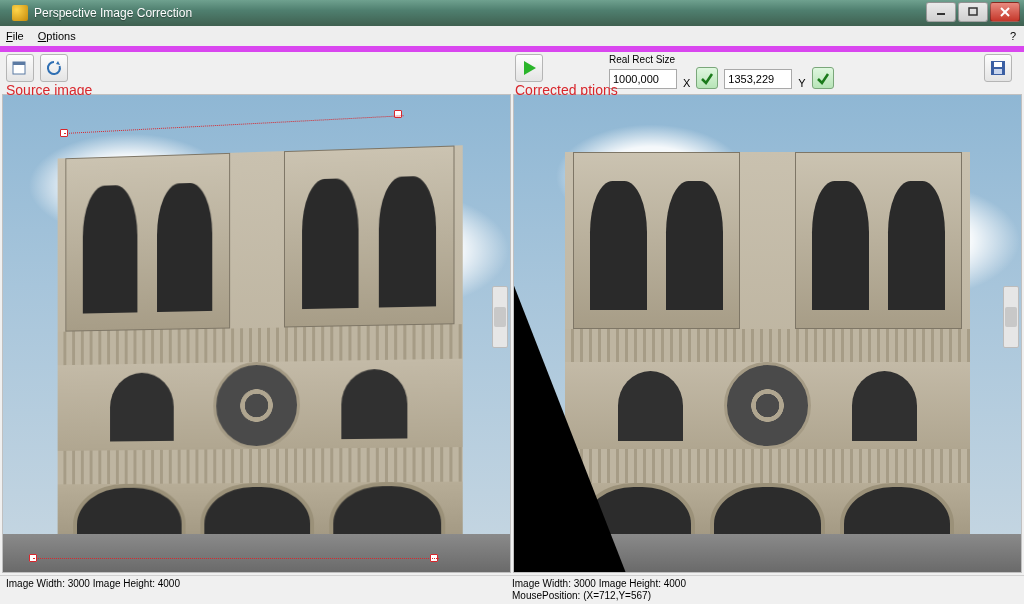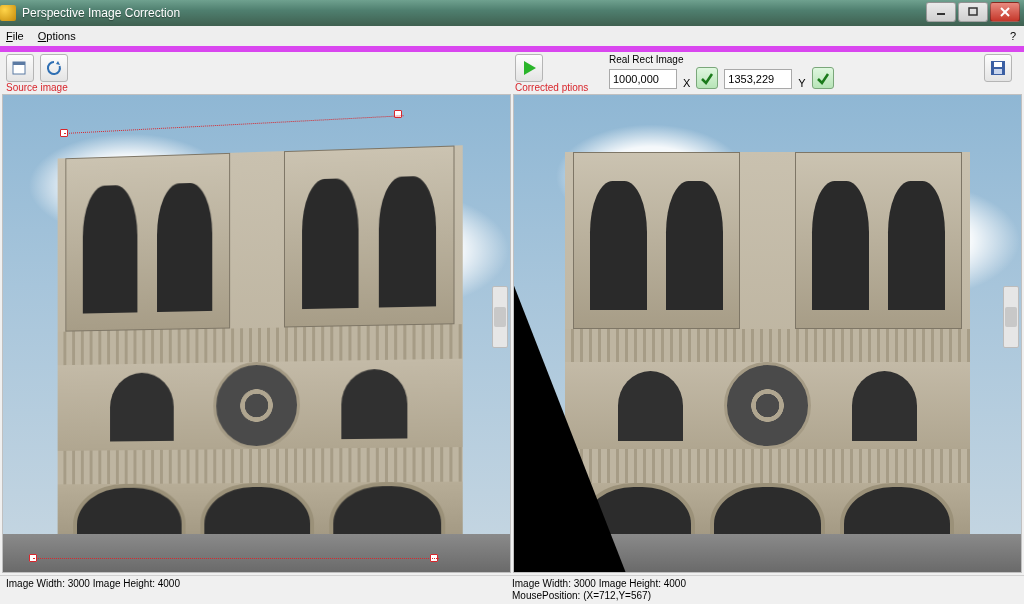--- a/index.html
+++ b/index.html
@@ -1,34 +1,34 @@
 <!DOCTYPE html>
 <html><head>
 <meta charset="utf-8">
 <style>
   html,body{margin:0;padding:0;height:100%;font-family:"Segoe UI",Tahoma,sans-serif;font-size:11px;color:#000;background:#fff;user-select:none}
   .window{width:1024px;height:604px;display:flex;flex-direction:column;background:#f0f0f0;box-sizing:border-box}
   
-  .titlebar{height:26px;background:linear-gradient(#6fa18f,#4f7f6f 40%,#3f6050);display:flex;align-items:center;padding:0 0;color:#fff;position:relative}
+  .titlebar{height:26px;background:linear-gradient(#6fa18f,#4f7f6f 40%,#3f6050);display:flex;align-items:center;padding:0 12px;color:#fff;position:relative}
   .titlebar .app-icon{width:16px;height:16px;background:radial-gradient(circle at 30% 30%,#ffd54a,#c58a0a);border-radius:2px;margin-right:6px}
   .titlebar .title{font-size:12px;text-shadow:0 1px 1px rgba(0,0,0,.4)}
   .win-ctrls{position:absolute;right:4px;top:2px;display:flex;gap:2px}
   .win-btn{width:28px;height:18px;border:1px solid rgba(0,0,0,.3);border-radius:3px;background:linear-gradient(#eaeaea,#cfcfcf);display:flex;align-items:center;justify-content:center;font-size:10px;color:#333}
   .win-btn.close{background:linear-gradient(#e98a7f,#c5372a);color:#fff}
   
   .menubar{height:20px;background:#eee;display:flex;align-items:center;padding:0 6px;gap:14px;border-bottom:6px solid #d946ef;position:relative}
   .menubar span{cursor:default}
   .menubar span u{text-decoration:underline}
   .menubar .help{position:absolute;right:8px}
   
   .toolbar{height:40px;display:flex;align-items:flex-start;padding:2px 6px 0 6px;gap:6px}
   .half-toolbar{width:50%;display:flex;align-items:flex-start;gap:6px;position:relative;box-sizing:border-box;padding-right:4px}
   .tbtn{width:26px;height:26px;border:1px solid #b5b5b5;border-radius:3px;background:linear-gradient(#fdfdfd,#e4e4e4);display:flex;align-items:center;justify-content:center}
   .tbtn svg{display:block}
-  .red-tag{position:absolute;color:#d8262c;font-size:10px;top:28px;left:0}
+  .red-tag{position:absolute;color:#d8262c;font-size:14px;top:28px;left:0}
   .rect-group{display:flex;flex-direction:column;gap:2px;margin-left:60px}
   .rect-row{display:flex;align-items:flex-end;gap:6px}
   .rect-row input{width:60px;height:18px;border:1px solid #a9a9a9;padding:0 3px;font:inherit;background:#fff;text-align:left}
   .rect-row .axis{font-size:11px}
   .chk{width:20px;height:20px;border:1px solid #7aa77a;border-radius:3px;background:linear-gradient(#dff7df,#b7e4b7);display:flex;align-items:center;justify-content:center;color:#1b7a1b;font-weight:bold}
   .save-right{position:absolute;right:6px;top:0}
   
   .panes{flex:1;display:flex;gap:2px;padding:0 2px 2px 2px;min-height:0}
   .pane{flex:1;display:flex;flex-direction:column;border:1px solid #c0c0c0;background:#fff;min-width:0}
   .view{flex:1;position:relative;overflow:hidden;background:#000}
@@ -112,21 +112,21 @@
 
     <div class="half-toolbar">
       <div class="tbtn">
         <svg width="18" height="18">
             <polygon points="4,2 16,9 4,16" fill="#2bb52b"></polygon>
           </svg>
       </div>
       <span class="red-tag">Corrected ptions</span>
 
       <div class="rect-group">
-        <span style="font-size:10px">Real Rect Image</span>
+        <span style="font-size:10px">Real Rect Size</span>
         <div class="rect-row">
           <input value="1000,000" style="">
           <span class="axis">X</span>
           <div class="chk">
             <svg width="14" height="14">
                 <polyline points="2,8 6,12 12,3" fill="none" stroke="#1b7a1b" stroke-width="2.5"></polyline>
               </svg>
           </div>
           <input value="1353,229" style="">
           <span class="axis">Y</span>

